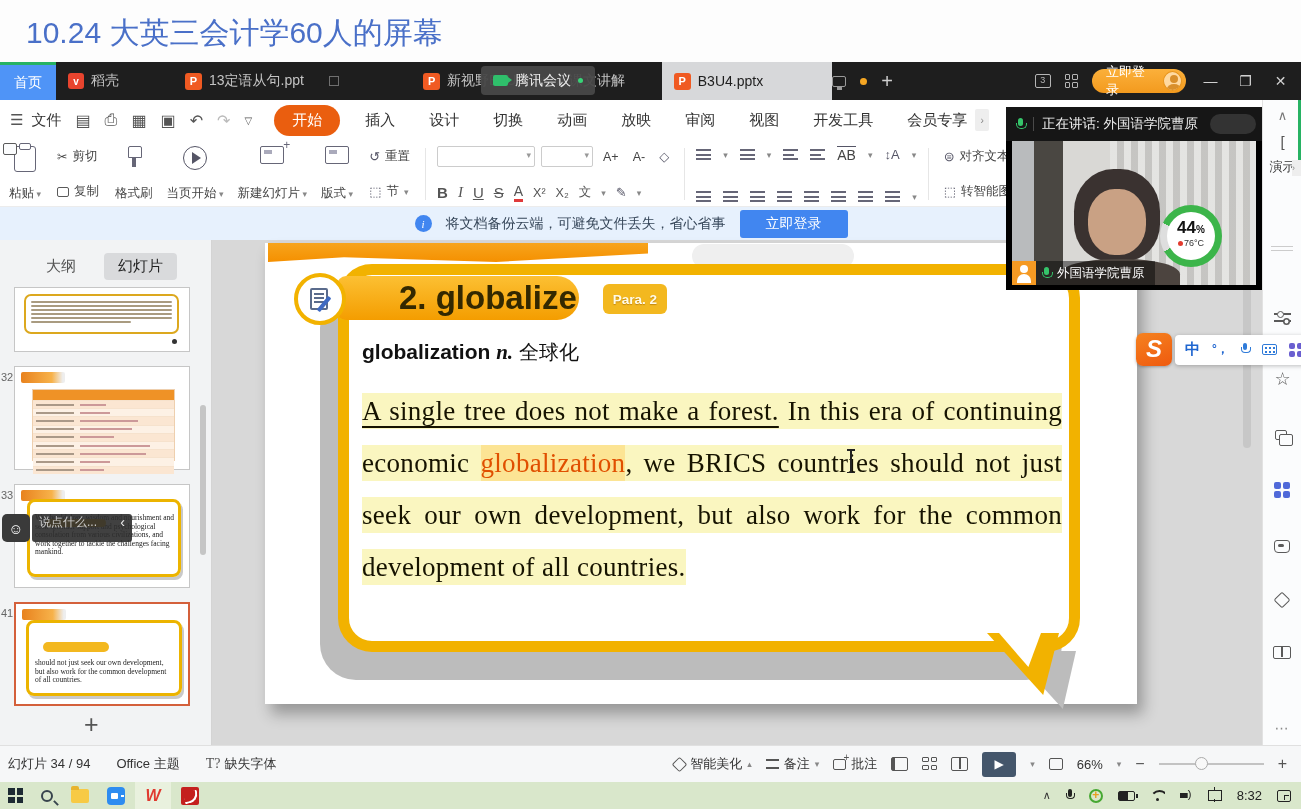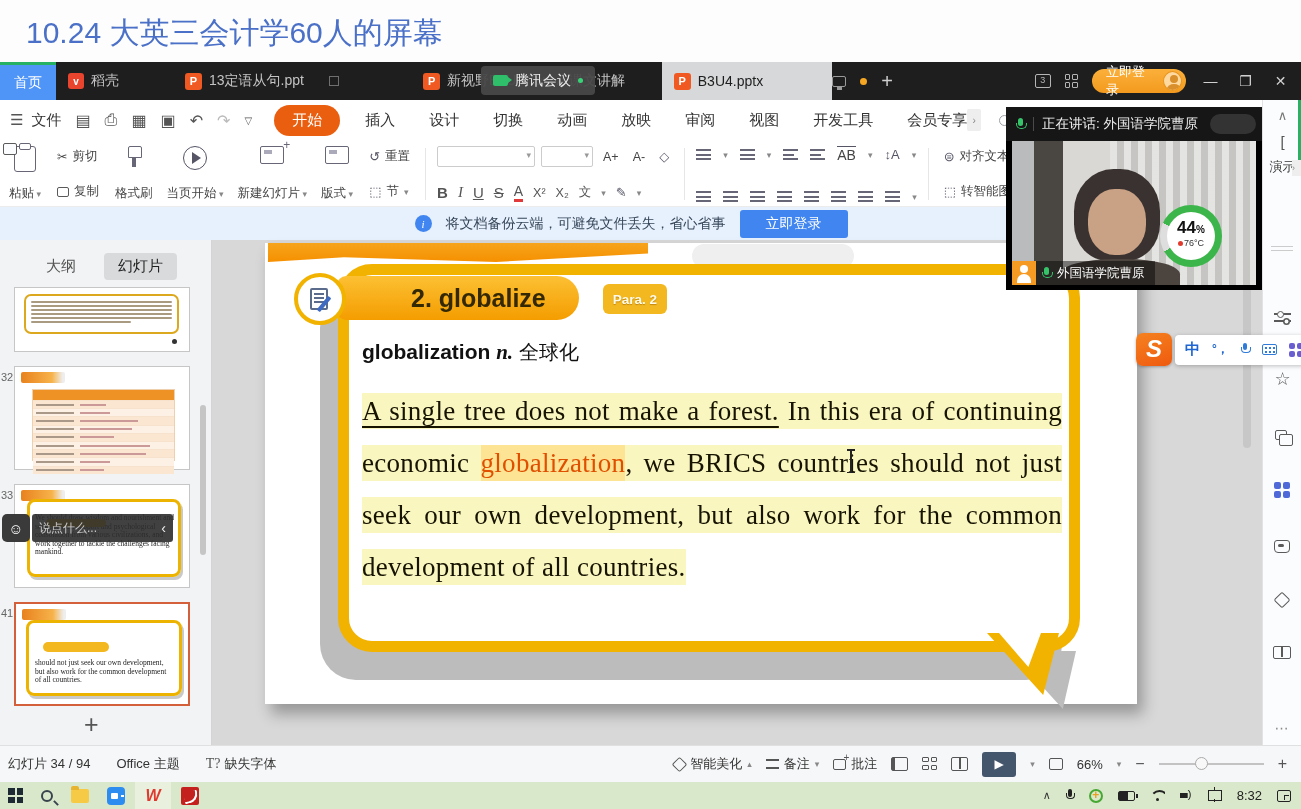--- a/index.html
+++ b/index.html
@@ -114,37 +114,37 @@
   .mt-c2 { flex:1; height:2px; background:#c99; }
   .t33 { top:244px; height:104px; }
   .t33-pill { position:absolute; left:16px; top:17px; width:60px; height:8px; background:#f3b81f; border-radius:4px; }
   .t33-bubble { position:absolute; left:12px; top:14px; right:8px; bottom:10px; border:3px solid #ecb400; border-radius:8px; padding:12px 4px 2px 5px; box-shadow:2px 3px 0 #c9c9c9; }
   .micro-text { font-family:"Liberation Serif",serif; font-size:7.5px; line-height:8.5px; color:#222; }
   .t34 { top:362px; height:104px; border:2px solid #d4603b; }
   .t34-bubble { position:absolute; left:10px; top:16px; right:6px; bottom:8px; border:3px solid #ecb400; border-radius:8px; box-shadow:2px 3px 0 #c9c9c9; padding:36px 5px 2px 6px; }
   .t34-pill { position:absolute; left:14px; top:19px; width:66px; height:10px; background:#f3b81f; border-radius:5px; }
   .chat-overlay { position:absolute; left:2px; top:274px; display:flex; z-index:8; }
   .emoji-tile { width:28px; height:28px; background:#3a3a3a; border-radius:5px; color:#fff; font-size:15px; display:flex; align-items:center; justify-content:center; margin-right:2px; }
-  .chat-strip { width:141px; height:28px; background:rgba(44,44,44,.9); border-radius:3px; display:flex; align-items:center; color:#c9c9c9; font-size:12px; padding:0 7px;gap:16px; }
+  .chat-strip { width:100px; height:28px; background:rgba(44,44,44,.9); border-radius:3px; display:flex; color:#c9c9c9; font-size:12px; padding:0 7px;gap:16px; }
   .chat-strip .ph { flex:1; }
   .chat-strip .chev { color:#eee; font-size:14px; }
   .add-slide { position:absolute; left:84px; top:470px; font-size:25px; color:#555; }
   .lp-scroll { position:absolute; left:200px; top:165px; width:6px; height:150px; background:#c5c5c5; border-radius:3px; }
 
   
   .slide-page { position:absolute; left:265px; top:3px; width:872px; height:461px; background:#fff; box-shadow:6px 10px 14px rgba(0,0,0,.3); }
   .top-banner { position:absolute; left:3px; top:0; width:380px; height:19px; background:linear-gradient(180deg,#f7a41c,#f59000); clip-path:polygon(0 0,100% 0,100% 55%,60% 100%,20% 75%,0 100%); }
   .top-blob { position:absolute; left:427px; top:1px; width:162px; height:24px; background:#efefef; border-radius:13px; }
   .shadow-bubble { position:absolute; left:55px; top:49px; width:742px; height:388px; border-radius:36px; background:#bcbcbc; }
   .shadow-tail { position:absolute; left:745px; top:408px; width:66px; height:58px; background:#bcbcbc; clip-path:polygon(0 0,100% 0,80% 100%); }
   .gold-tail { position:absolute; left:722px; top:390px; width:72px; height:62px; background:#f2b200; clip-path:polygon(0 0,100% 0,78% 100%); }
   .gold-tail::after { content:""; position:absolute; left:12px; top:0; width:42px; height:34px; background:#fff; clip-path:polygon(0 0,100% 0,70% 100%); }
   .gold-bubble { position:absolute; left:73px; top:21px; width:742px; height:388px; background:#fff; border:11px solid #f2b200; border-radius:34px; }
   .title-pill { position:absolute; left:72px; top:33px; width:242px; height:44px; background:linear-gradient(180deg,#fcc033,#f49d00); border-radius:10px 24px 24px 10px; display:flex; align-items:center; padding-left:62px; }
-  .title-pill .ttl { font-size:25px; font-weight:bold; color:#332800;margin-left:12px; }
+  .title-pill .ttl { font-size:33px; font-weight:bold; color:#332800; }
   .badge-circle { position:absolute; left:29px; top:30px; width:52px; height:52px; background:#fff; border:4px solid #f2b200; border-radius:50%; }
   .badge-circle .page { position:absolute; left:12px; top:11px; width:18px; height:22px; border:2px solid #5a6b8c; border-radius:2px; background:#fff; }
   .badge-circle .page::before { content:""; position:absolute; left:2px; top:3px; width:10px; height:1.6px; background:#5a6b8c; box-shadow:0 4px 0 #5a6b8c, 0 8px 0 #5a6b8c; }
   .badge-circle .pen { position:absolute; left:24px; top:18px; width:4px; height:18px; background:#3f6ac2; transform:rotate(40deg); border-radius:1px; }
   .para-tag { position:absolute; left:338px; top:41px; width:64px; height:30px; background:#f3b81f; border-radius:6px; color:#fffbe8; font-size:13.5px; font-weight:bold; display:flex; align-items:center; justify-content:center; text-shadow:0 1px 1px rgba(150,90,0,.5); }
   .word-line { position:absolute; left:97px; top:96px; font-size:21px; color:#111; }
   .word-line .w { font-weight:bold; }
   .word-line .pos { font-weight:bold; font-style:italic; font-family:"Liberation Serif",serif; }
   .word-line .mean { font-family:"Liberation Serif",serif; font-size:20px;margin-top:8px; }
   .slide-body { position:absolute; left:97px; top:142px; width:700px; font-family:"Liberation Serif",serif; font-size:27px; line-height:52px; color:#161300; text-align:justify; letter-spacing:.3px; }
@@ -346,21 +346,21 @@
   </span>
   <span class="menu-item menu-start">开始</span>
   <span class="menu-item">插入</span>
   <span class="menu-item">设计</span>
   <span class="menu-item">切换</span>
   <span class="menu-item">动画</span>
   <span class="menu-item">放映</span>
   <span class="menu-item">审阅</span>
   <span class="menu-item">视图</span>
   <span class="menu-item">开发工具</span>
-  <span class="menu-item" style="padding-right:0">会员专享</span>
+  <span class="menu-item" style="padding-right:8px">会员专享</span>
   <span class="menu-more">›</span>
   <span class="ribbon-search">
     <span class="s-mag"></span>
     <span>查找命令、搜索模板</span>
   </span>
 </div>
 
 <div class="toolbar">
   <div class="tall-btn">
     <span class="clipboard-ic"></span>

